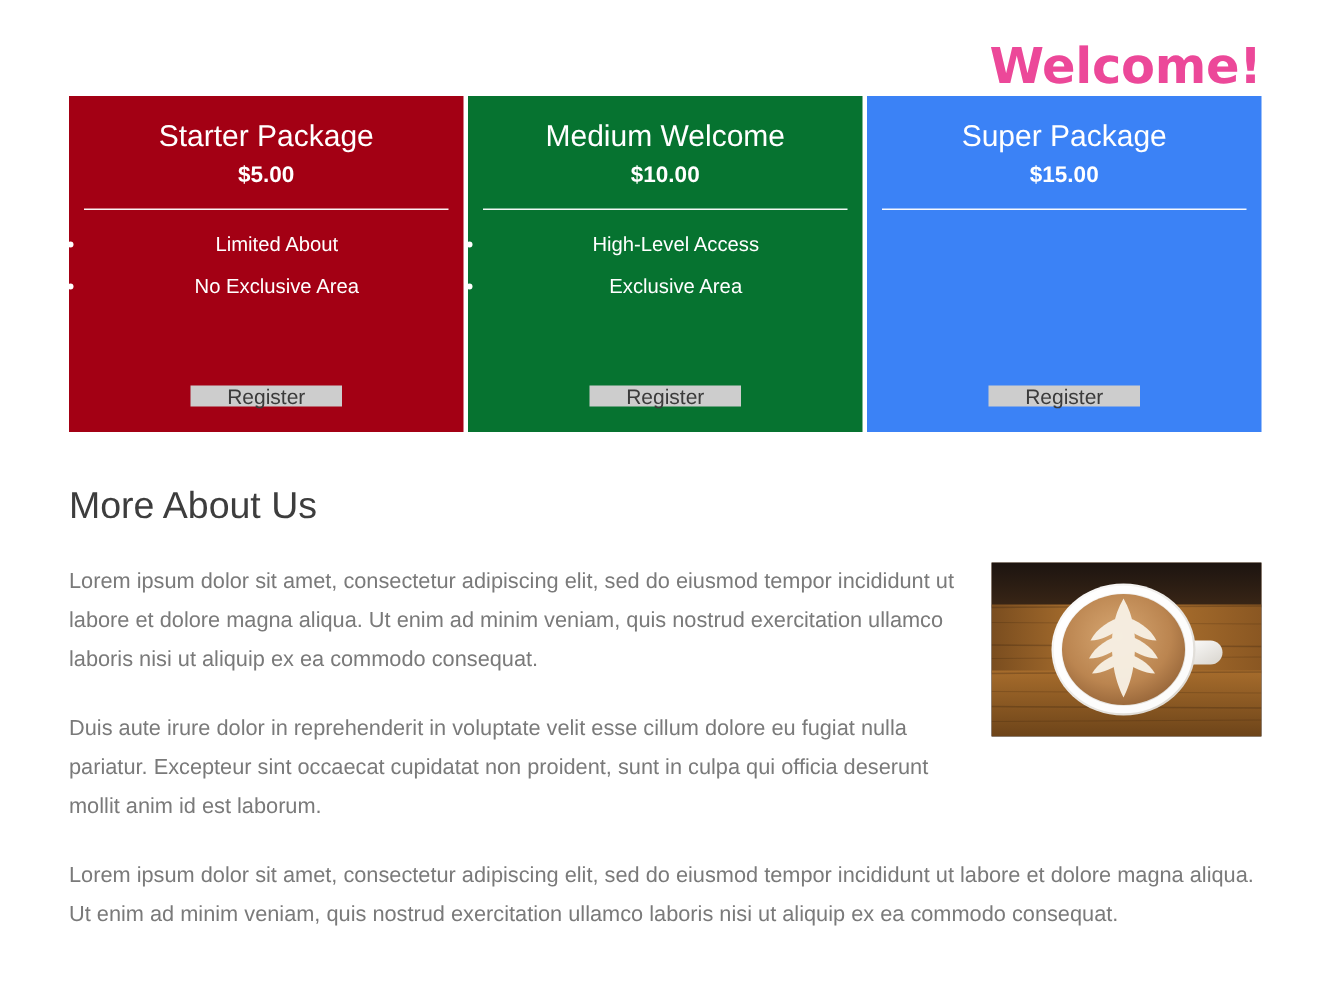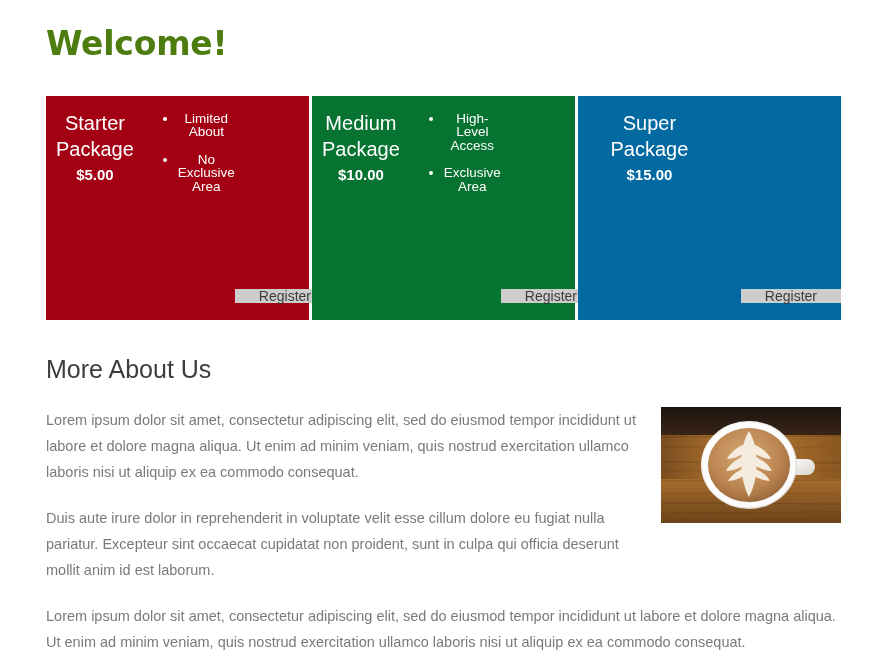--- a/index.html
+++ b/index.html
@@ -21,24 +21,25 @@
     padding: 24px 50px 0 46px;
     box-sizing: border-box;
     width: 891px;
   }
 
   
   .welcome-title {
     font-family: "DejaVu Sans", "Liberation Sans", sans-serif;
     font-size: 33px;
     font-weight: bold;
-    color: #4d7c0f;
+    color: #ec4899;
     margin: 0 0 0 0;
     letter-spacing: -0.2px;
     line-height: 1.2;
+    text-align: right;
   }
 
   .section-heading {
     font-family: "Liberation Sans", "DejaVu Sans", sans-serif;
     font-size: 25px;
     font-weight: normal;
     color: #3d3d3d;
     margin: 32px 0 14px 0;
     line-height: 1.25;
   }
@@ -59,28 +60,27 @@
     gap: 3px;
     align-items: stretch;
   }
 
   .card {
     flex: 1 1 0;
     min-width: 0;
     height: 224px;
     position: relative;
     display: flex;
-    flex-direction: row;
+    flex-direction: column;
     color: #ffffff;
     box-sizing: border-box;
-    margin-top: 32px;
   }
   .card.starter { background: #a30014; }
   .card.medium  { background: #067330; }
-  .card.super   { background: #0369a1; }
+  .card.super   { background: #3b82f6; }
 
   .card-head {
     padding: 14px 10px 0 10px;
     text-align: center;
   }
 
   .card-title {
     font-family: "Liberation Sans", "DejaVu Sans", sans-serif;
     font-size: 20px;
     font-weight: normal;
@@ -192,21 +192,21 @@
         <li>Limited About</li>
         <li>No Exclusive Area</li>
       </ul>
       <div class="card-footer">
         <button class="register-button">Register</button>
       </div>
     </div>
 
     <div class="card medium">
       <div class="card-head">
-        <div class="card-title">Medium Package</div>
+        <div class="card-title">Medium Welcome</div>
         <div class="card-price">$10.00</div>
       </div>
       <hr class="card-divider">
       <ul class="card-features">
         <li>High-Level Access</li>
         <li>Exclusive Area</li>
       </ul>
       <div class="card-footer">
         <button class="register-button">Register</button>
       </div>

